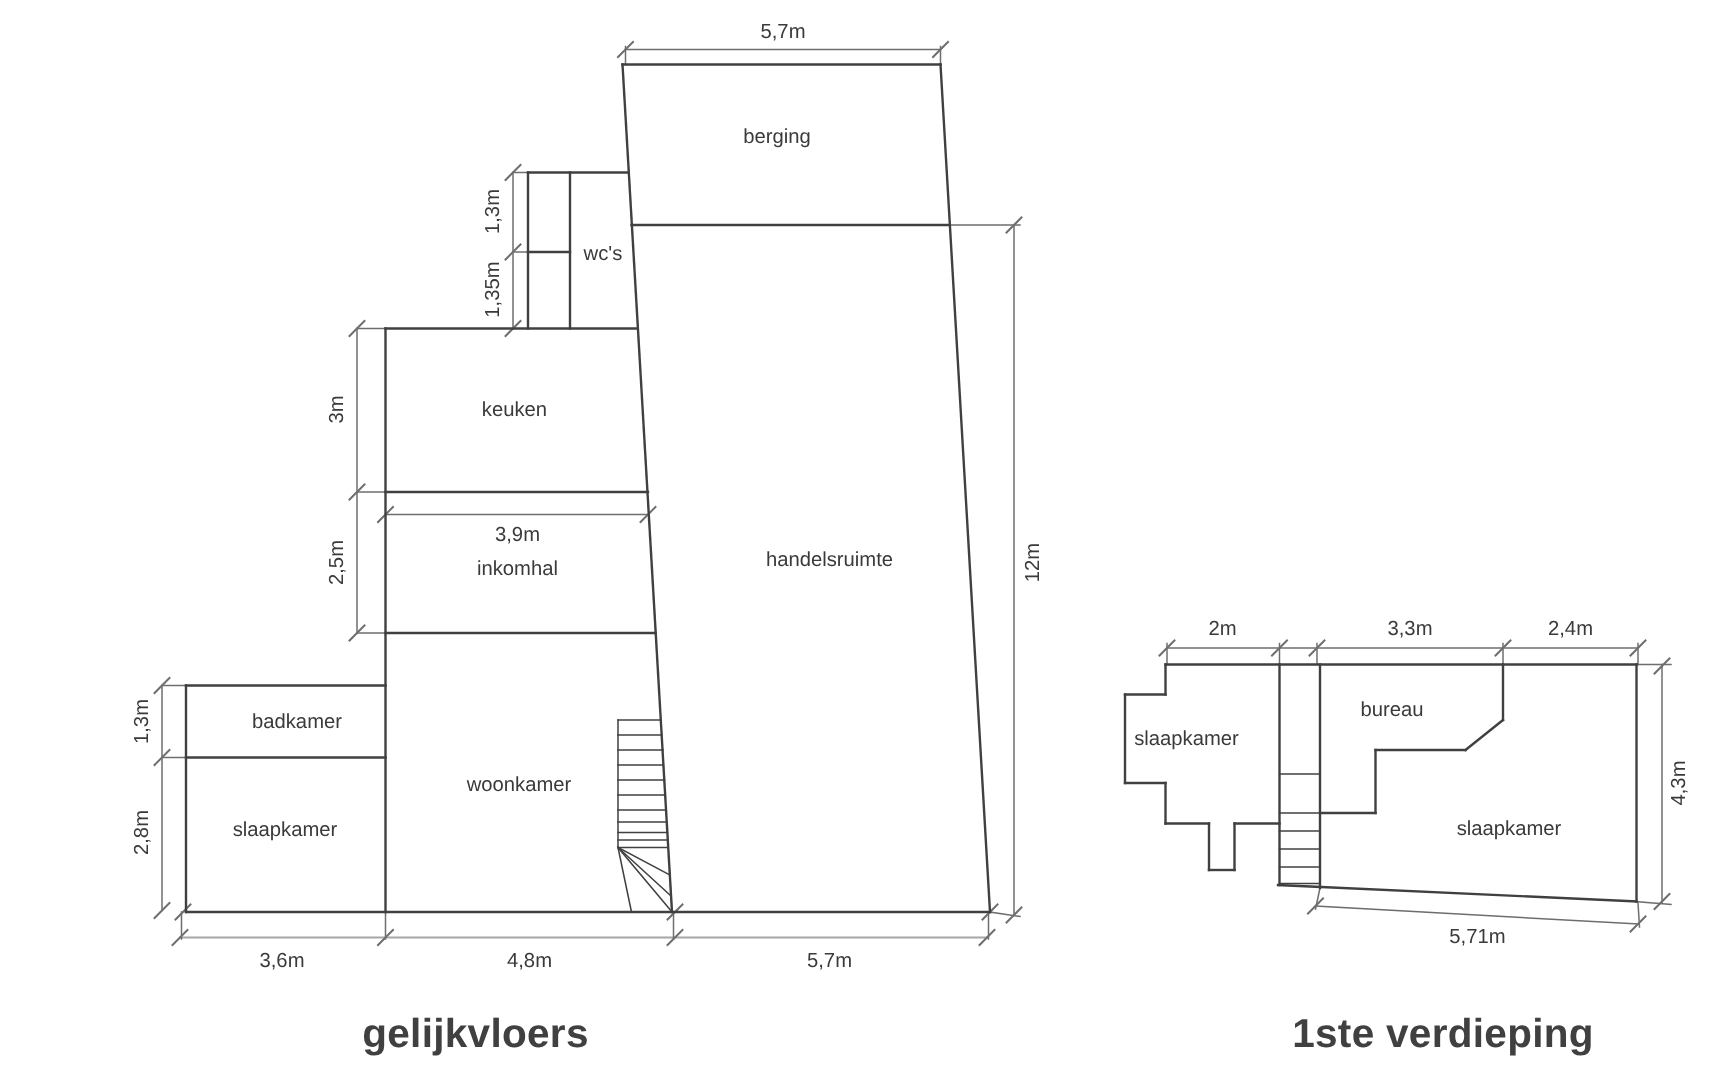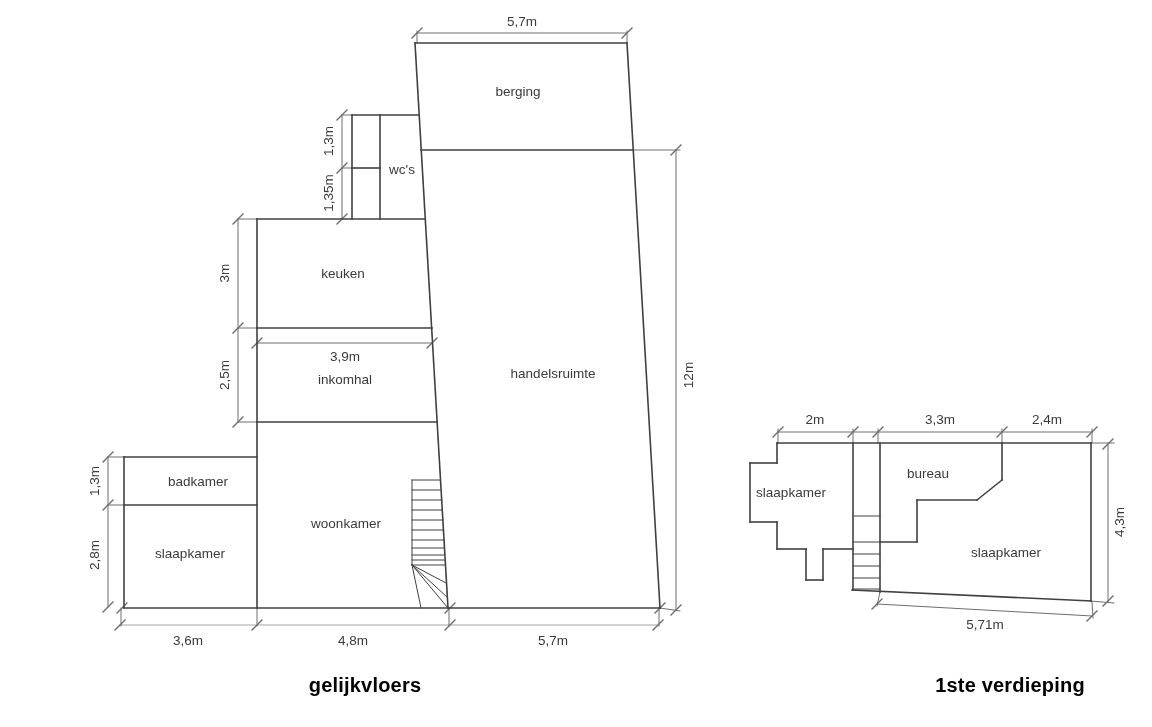--- a/index.html
+++ b/index.html
@@ -2,26 +2,25 @@
 <html><head>
 <meta charset="utf-8">
 <style>
   html,body{margin:0;padding:0;background:#ffffff;}
   body{width:1152px;height:727px;font-family:"Liberation Sans",sans-serif;}
   .canvas{position:relative;width:1152px;height:727px;background:#ffffff;overflow:hidden;}
   .canvas svg{position:absolute;left:0;top:0;}
   .plan-title{
     position:absolute;
     transform:translateX(-50%);
-    font-size:20px;
+    font-size:27px;
     font-weight:600;
-    color:#000000;
+    color:#404040;
     letter-spacing:.2px;
     white-space:nowrap;
-    margin-left:48px;
   }
   .title-gelijkvloers{left:317px;top:674px;}
   .title-verdieping{left:962px;top:674px;text-align:center;}
   .room-label{font-size:13.5px;fill:#3a3a3a;}
   .dim-label{font-size:13.5px;fill:#3a3a3a;}
 </style>
 </head>
 <body>
 
 <div class="canvas">

